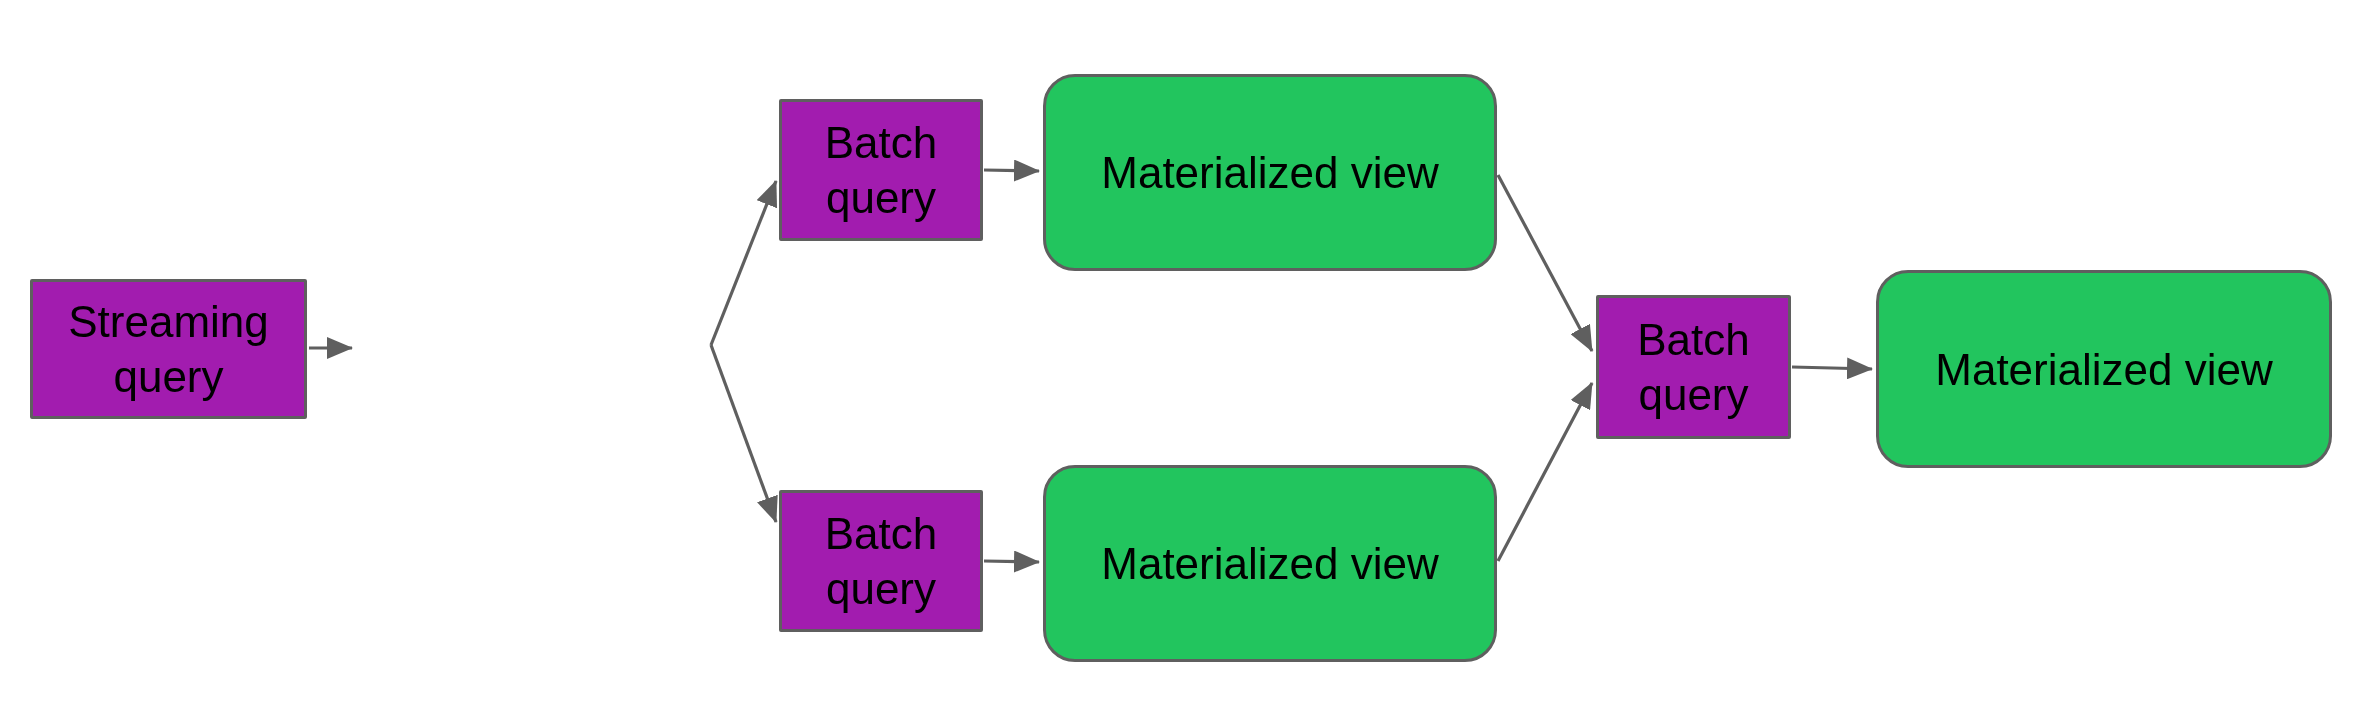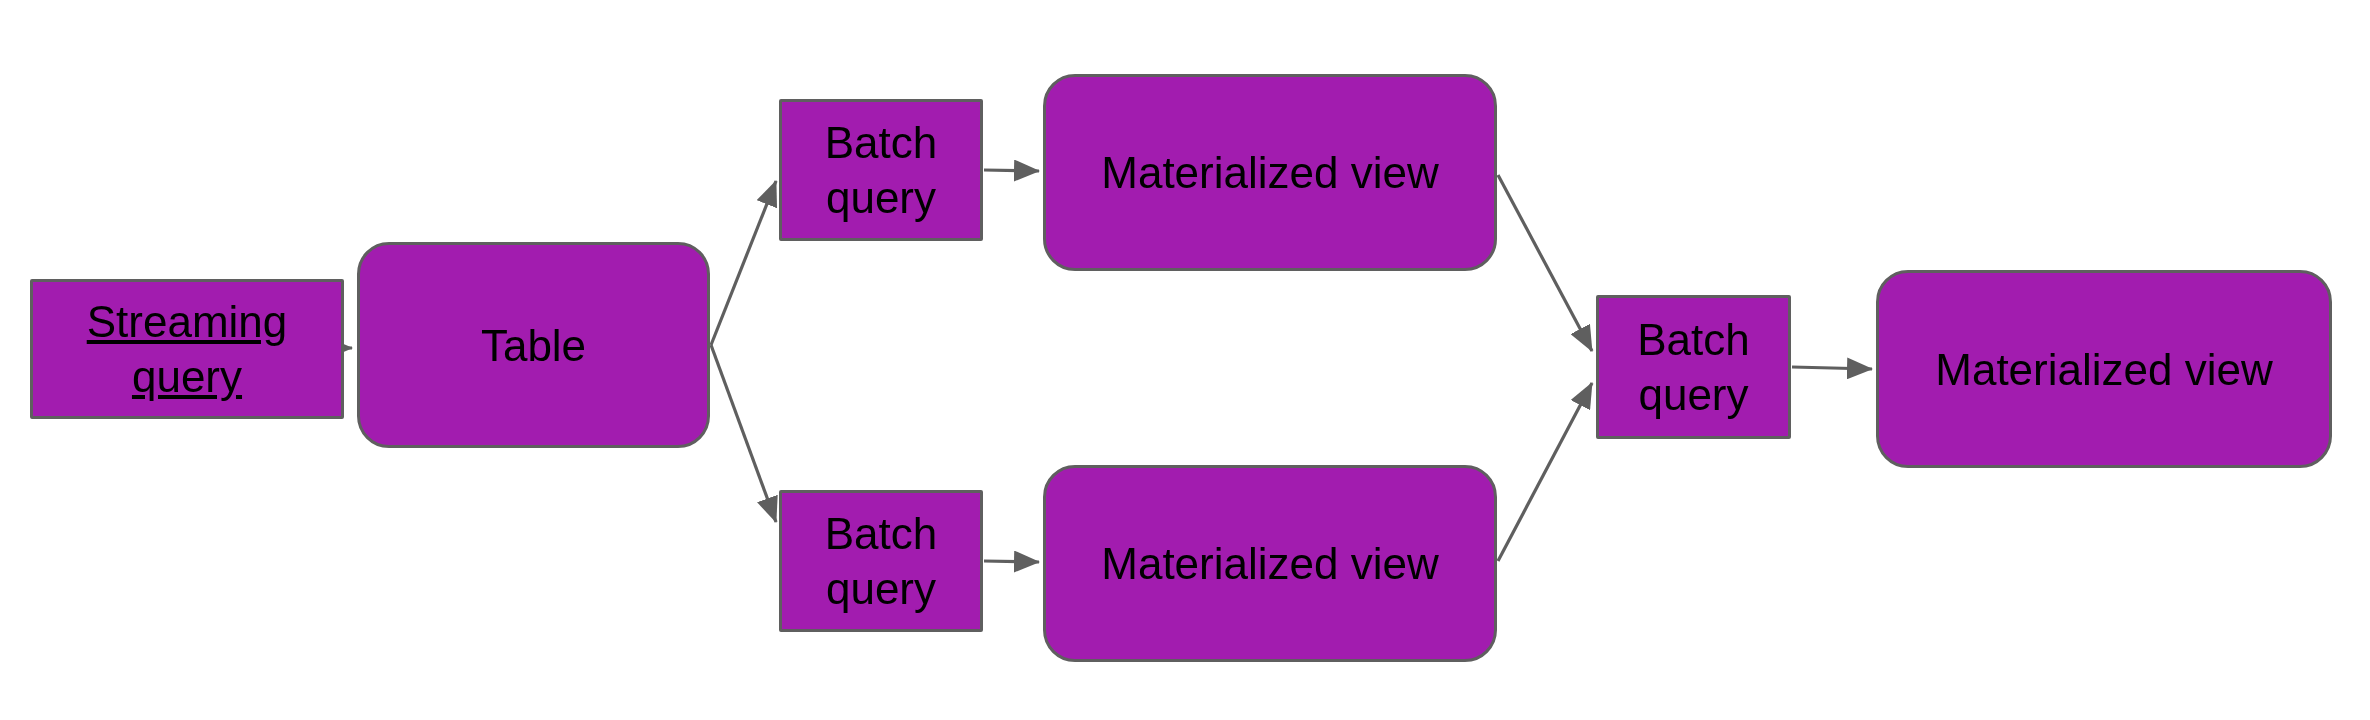--- a/index.html
+++ b/index.html
@@ -33,21 +33,21 @@
     border: 3px solid #5f5f5f;
     color: #000000;
     font-size: 44px;
     line-height: 1.25;
   }
   .node.query {
     background: #a21caf;
     border-radius: 2px;
   }
   .node.entity {
-    background: #a21caf;
+    background: #22c55e;
     border-radius: 32px;
   }
   .node .label {
     display: block;
     padding: 0 14px;
   }
 </style>
 </head>
 <body>
 
@@ -62,27 +62,24 @@
       <line x1="309" y1="348" x2="352" y2="348" stroke="#5f5f5f" stroke-width="3.2" marker-end="url(#arrowhead)"></line>
       <line x1="711" y1="345" x2="776" y2="181" stroke="#5f5f5f" stroke-width="3.2" marker-end="url(#arrowhead)"></line>
       <line x1="711" y1="345" x2="776" y2="522" stroke="#5f5f5f" stroke-width="3.2" marker-end="url(#arrowhead)"></line>
       <line x1="984" y1="170" x2="1039" y2="171" stroke="#5f5f5f" stroke-width="3.2" marker-end="url(#arrowhead)"></line>
       <line x1="984" y1="561" x2="1039" y2="562" stroke="#5f5f5f" stroke-width="3.2" marker-end="url(#arrowhead)"></line>
       <line x1="1498" y1="175" x2="1592" y2="351" stroke="#5f5f5f" stroke-width="3.2" marker-end="url(#arrowhead)"></line>
       <line x1="1498" y1="561" x2="1592" y2="383" stroke="#5f5f5f" stroke-width="3.2" marker-end="url(#arrowhead)"></line>
       <line x1="1792" y1="367" x2="1872" y2="369" stroke="#5f5f5f" stroke-width="3.2" marker-end="url(#arrowhead)"></line>
     </svg>
 
-  <div class="node query" style="left: 30px; top: 279px; width: 314px; height: 140px; text-decoration: underline;">
+  <div class="node query" style="left: 30px; top: 279px; width: 277px; height: 140px;">
     <span class="label">Streaming query</span>
   </div>
 
-  <div class="node entity" style="left: 357px; top: 242px; width: 353px; height: 206px;">
-    <span class="label">Table</span>
-  </div>
 
   <div class="node query" style="left: 779px; top: 99px; width: 204px; height: 142px;">
     <span class="label">Batch query</span>
   </div>
 
   <div class="node entity" style="left: 1043px; top: 74px; width: 454px; height: 197px;">
     <span class="label">Materialized view</span>
   </div>
 
   <div class="node query" style="left: 779px; top: 490px; width: 204px; height: 142px;">

